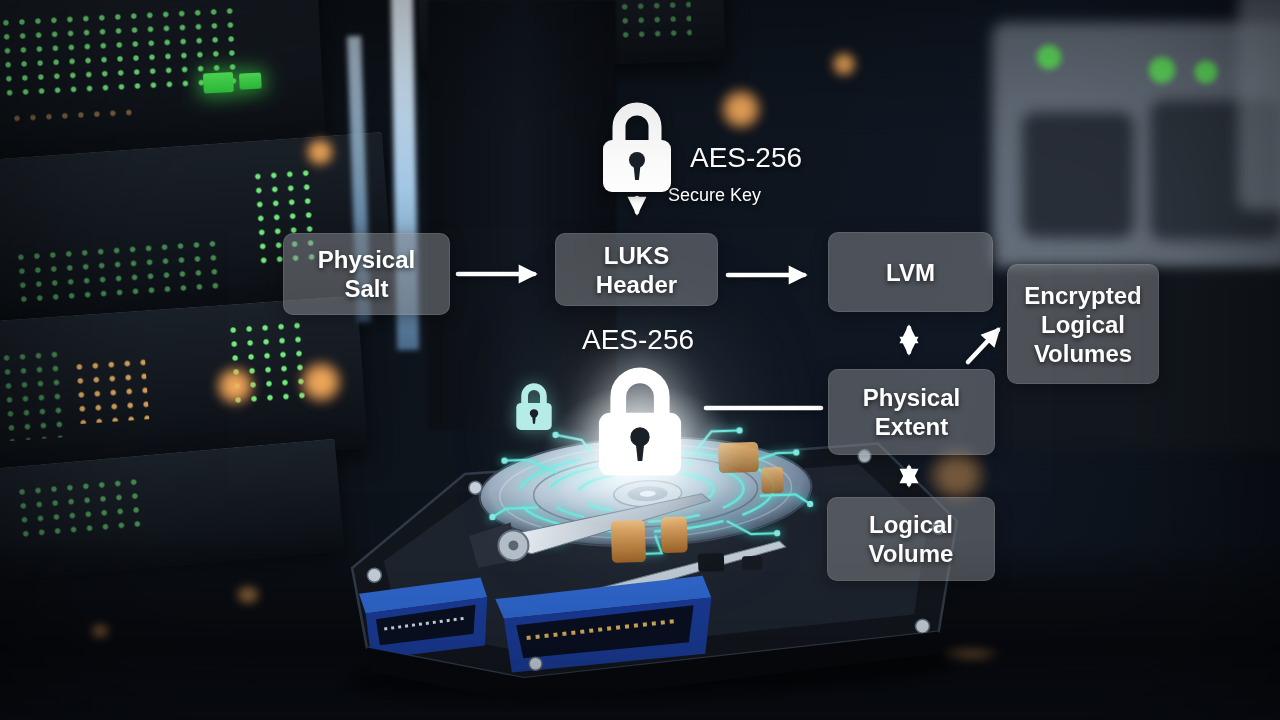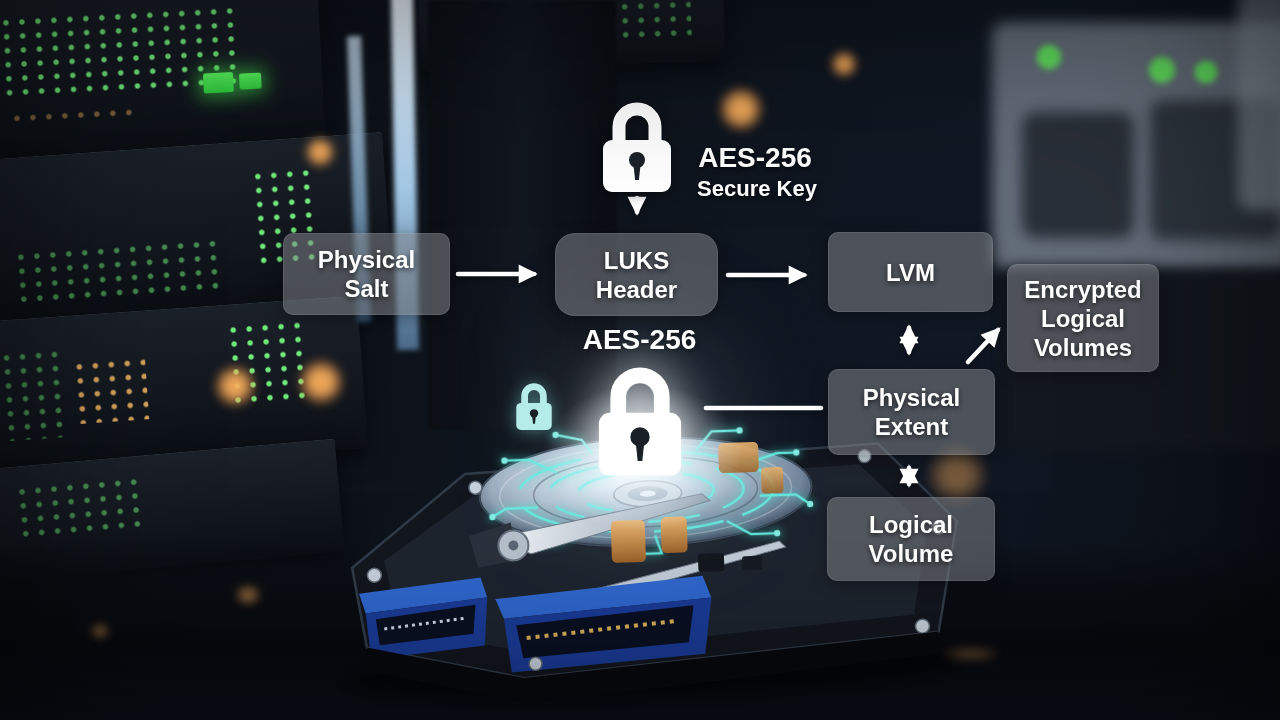--- a/index.html
+++ b/index.html
@@ -31,21 +31,21 @@
   .table{position:absolute;left:0;top:540px;width:1280px;height:180px;
         background:linear-gradient(180deg,rgba(9,12,17,0) 0%,#090c11 28%,#07090e 60%,#0a0e16 100%);}
   .vignette{position:absolute;inset:0;box-shadow:inset 0 0 190px rgba(0,0,0,.6);pointer-events:none;}
   
   .node{position:absolute;display:flex;flex-direction:column;align-items:center;justify-content:center;
         background:rgba(128,131,136,.55);border-radius:10px;color:#fff;font-weight:700;
         font-size:24px;line-height:29px;text-align:center;
         text-shadow:0 2px 5px rgba(0,0,0,.65);
         box-shadow:0 3px 16px rgba(0,0,0,.35), inset 0 0 0 1px rgba(255,255,255,.09);}
   .nline{white-space:nowrap;}
-  .anno{position:absolute;color:#fff;font-weight:700;text-align:center;
+  .anno{position:absolute;color:#fff;font-weight:400;text-align:left;
         text-shadow:0 2px 5px rgba(0,0,0,.75);}
   .lock{position:absolute;}
   .lock .shackle{fill:none;stroke:currentColor;stroke-width:13;}
   .lock .body{fill:currentColor;}
   .lock .hole{fill:#1a2027;}
   .lock-big{color:#fff;filter:drop-shadow(0 0 22px rgba(255,255,255,.85)) drop-shadow(0 0 60px rgba(210,235,255,.5));}
   .lock-top{color:#fff;filter:drop-shadow(0 2px 6px rgba(0,0,0,.5));}
   .lock-small{color:#b5ece7;filter:drop-shadow(0 0 8px rgba(130,230,220,.45));}
 </style>
 </head>
@@ -221,43 +221,43 @@
       <line x1="909" y1="468" x2="909" y2="484" marker-start="url(#ah)" marker-end="url(#ah)"></line>
       <line x1="968" y1="362" x2="998" y2="330" marker-end="url(#ah)"></line>
       <line x1="706" y1="408" x2="821" y2="408"></line>
     </g>
   </svg>
 
   <div class="node" style="left:283px;top:233px;width:167px;height:82px;">
     <span class="nline">Physical</span>
     <span class="nline">Salt</span>
   </div>
-  <div class="node" style="left:555px;top:233px;width:163px;height:83px;border-radius:20px;">
+  <div class="node" style="left:555px;top:233px;width:163px;height:73px;">
     <span class="nline">LUKS</span>
     <span class="nline">Header</span>
   </div>
   <div class="node" style="left:828px;top:232px;width:165px;height:80px;">
     <span class="nline">LVM</span>
   </div>
-  <div class="node" style="left:1007px;top:264px;width:152px;height:108px;text-align:right;">
+  <div class="node" style="left:1007px;top:264px;width:152px;height:120px;text-align:right;">
     <span class="nline">Encrypted</span>
     <span class="nline">Logical</span>
     <span class="nline">Volumes</span>
   </div>
   <div class="node" style="left:828px;top:369px;width:167px;height:86px;">
     <span class="nline">Physical</span>
     <span class="nline">Extent</span>
   </div>
   <div class="node" style="left:827px;top:497px;width:168px;height:84px;">
     <span class="nline">Logical</span>
     <span class="nline">Volume</span>
   </div>
 
   <div class="anno" style="left:690px;top:142px;width:130px;font-size:28px;">AES-256</div>
-  <div class="anno" style="left:668px;top:177px;width:178px;font-size:22px;line-height:24px;">
+  <div class="anno" style="left:668px;top:183px;width:178px;font-size:18px;line-height:24px;">
     <div>Secure Key</div>
   </div>
   <div class="anno" style="left:582px;top:324px;width:115px;font-size:28px;">AES-256</div>
   <div class="anno" style="left:692px;top:333px;width:126px;font-size:28px;line-height:32px;">
   </div>
 
   <svg class="lock lock-top" style="left:601px;top:98px;width:72px;height:96px;" viewBox="0 0 70 96">
     <path class="shackle" d="M17 44 V29 a18 18 0 0 1 36 0 V44"></path>
     <rect class="body" x="1" y="42" width="68" height="52" rx="9"></rect>
     <circle class="hole" cx="35" cy="62" r="8"></circle>

